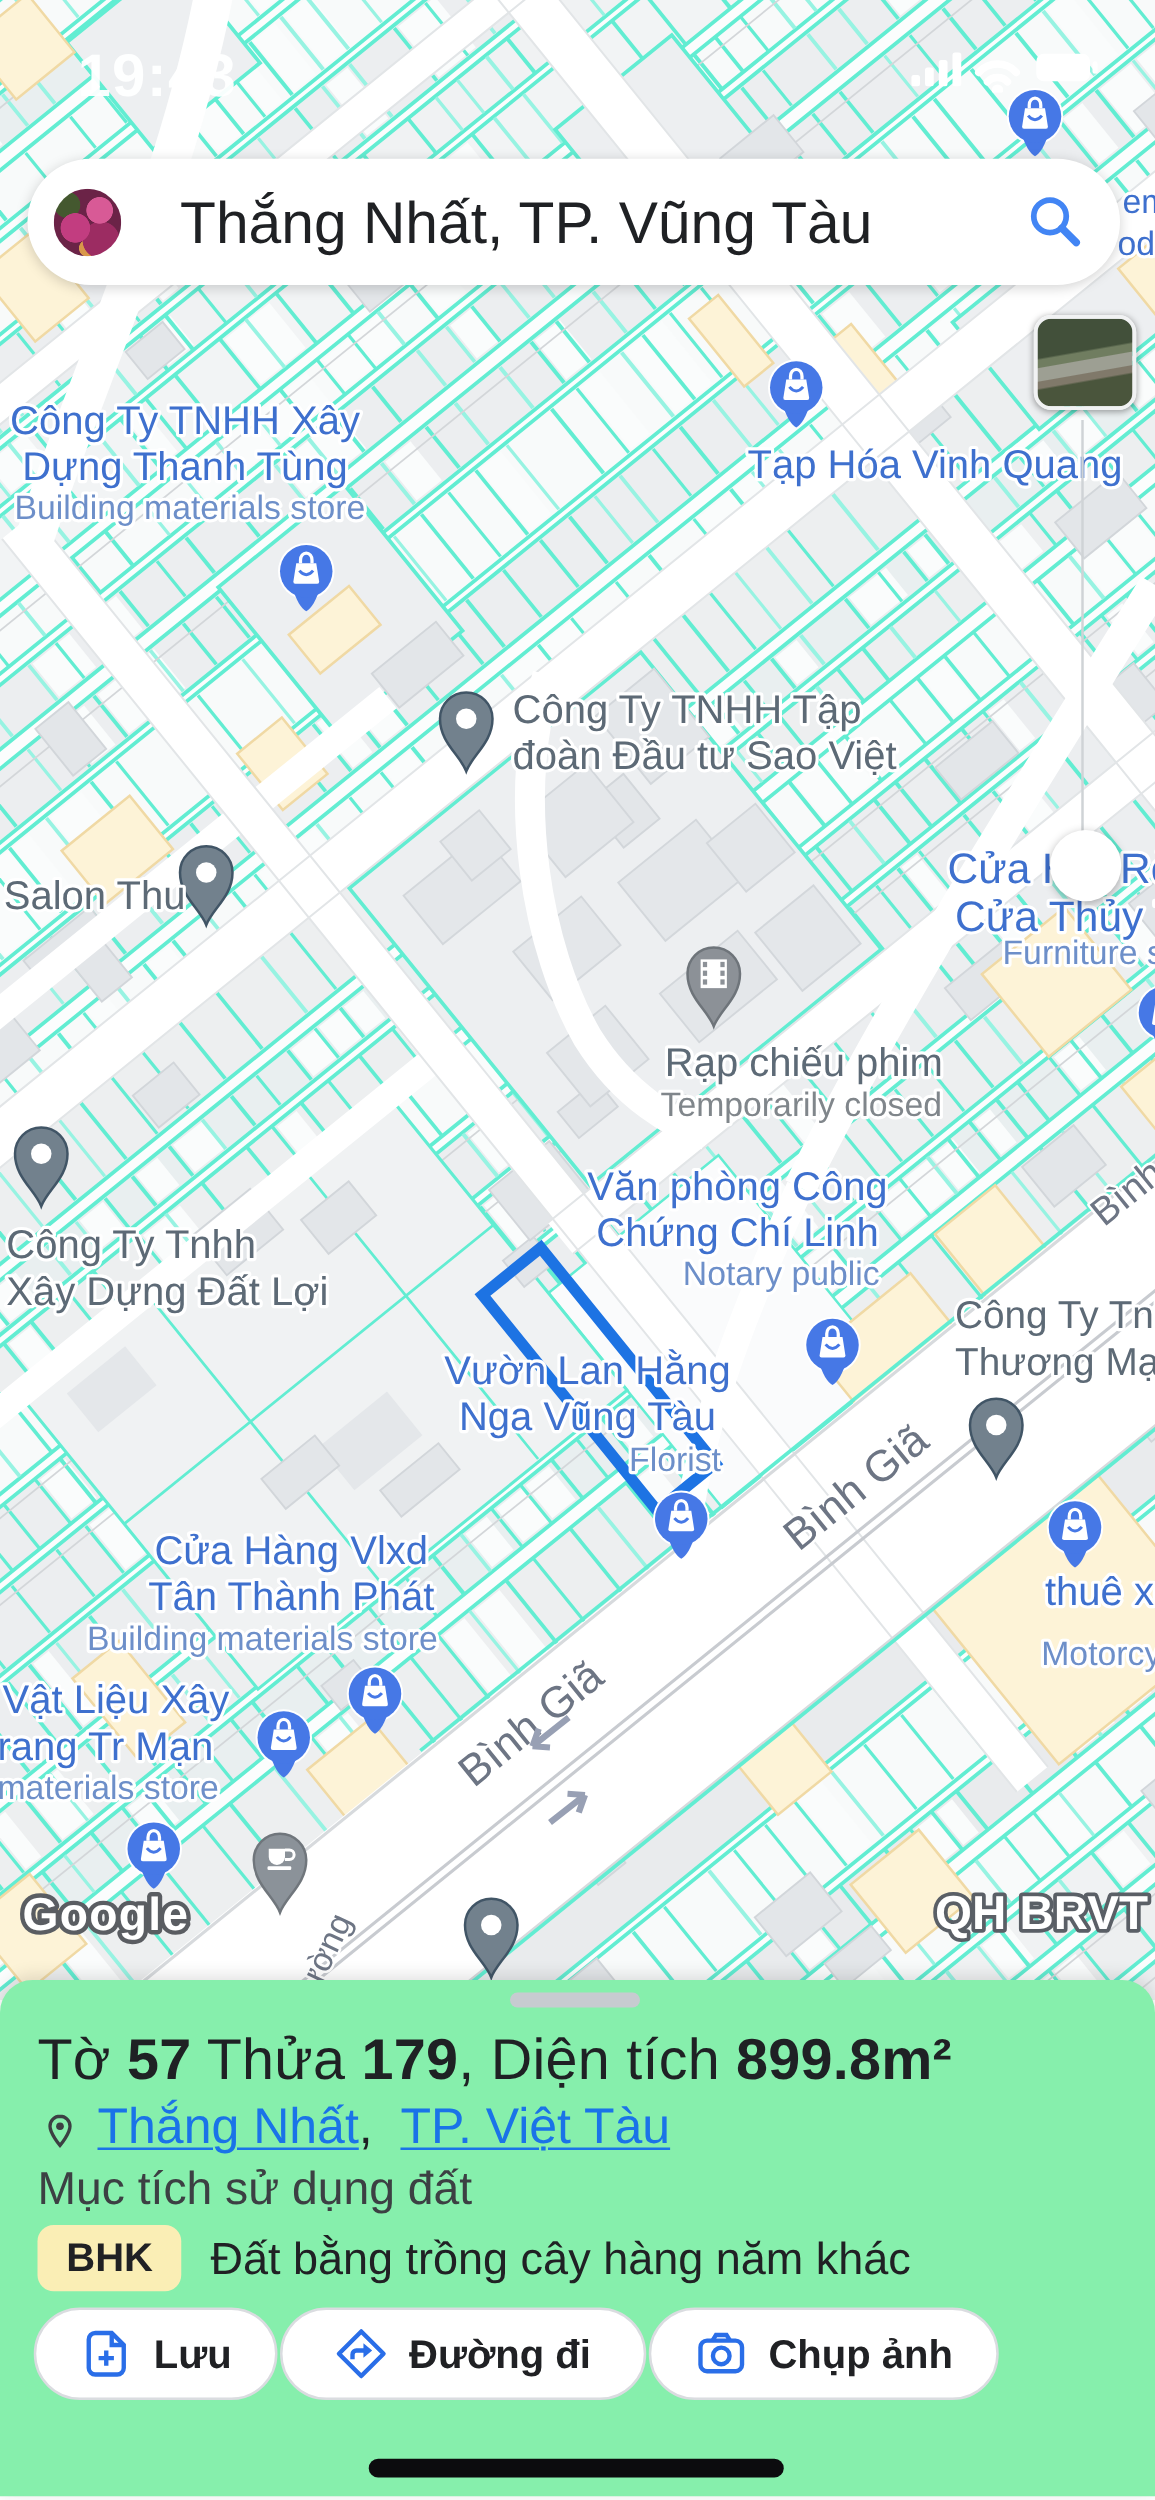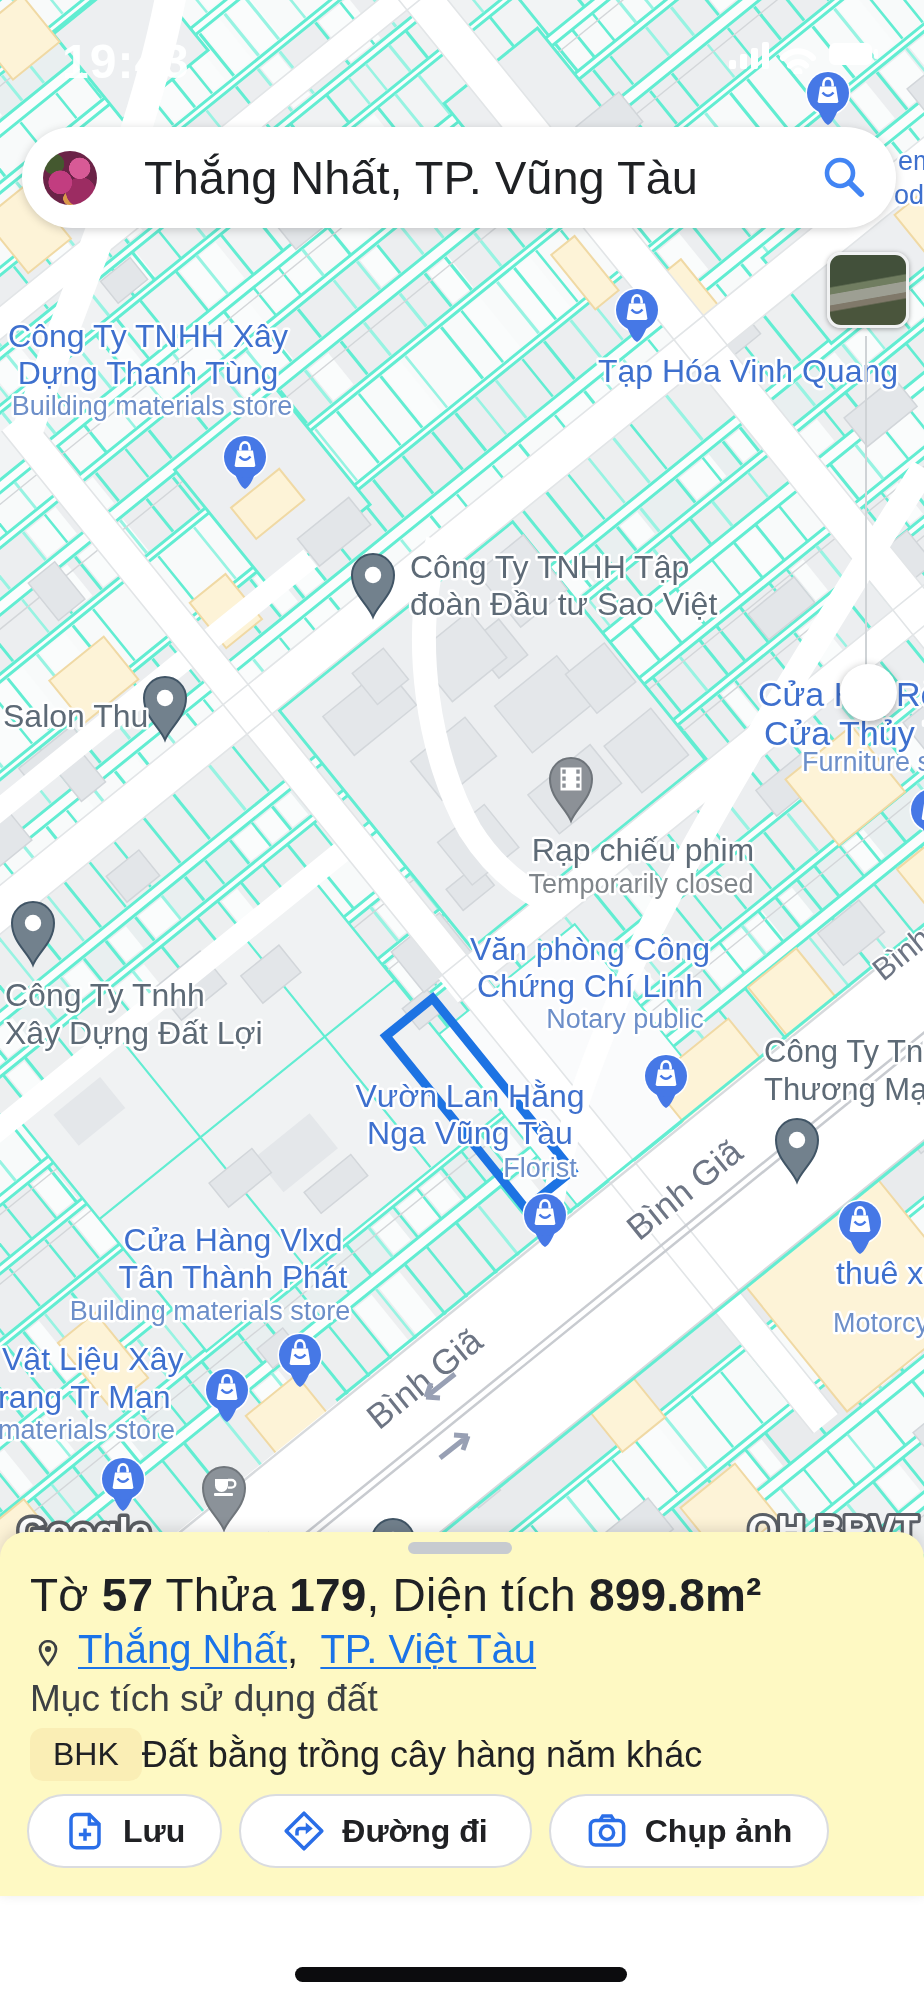--- a/index.html
+++ b/index.html
@@ -6,31 +6,31 @@
 .map{position:absolute;left:0;top:0;width:924px;height:1600px;overflow:hidden}
 .statusbar{position:absolute;left:0;top:0;width:924px;height:90px;z-index:30}
 .time{position:absolute;left:62px;top:34px;color:rgba(255,255,255,.95);font-size:48px;font-weight:bold;letter-spacing:1px}
 .searchwrap{position:absolute;left:22px;top:127px;width:874px;height:101px;background:#fff;border-radius:51px;box-shadow:0 2px 10px rgba(0,0,0,.18);z-index:40}
 .avatar{position:absolute;left:21px;top:24px;width:54px;height:54px;border-radius:50%;background:radial-gradient(circle at 68% 32%,#d85a96 0 20%,rgba(0,0,0,0) 21%),radial-gradient(circle at 32% 58%,#c23d80 0 24%,rgba(0,0,0,0) 25%),radial-gradient(circle at 70% 76%,#9c2c62 0 26%,rgba(0,0,0,0) 27%),radial-gradient(circle at 20% 24%,#44582f 0 17%,rgba(0,0,0,0) 18%),radial-gradient(circle at 50% 88%,#d9984a 0 12%,rgba(0,0,0,0) 13%),#6b2347}
 .stext{position:absolute;left:122px;top:0;height:80px;line-height:101px;font-size:47px;color:#1f2124;white-space:nowrap}
 .sicon{position:absolute;right:28px;top:28px}
 .thumb{position:absolute;left:827px;top:252px;width:82px;height:76px;border-radius:14px;box-shadow:0 1px 5px rgba(0,0,0,.35);z-index:30;overflow:hidden;border:3px solid #f1f2f3;background:linear-gradient(170deg,#42503a 0 38%,#707d60 40% 47%,#9d9f93 48% 60%,#80796a 61% 67%,#4a553c 69% 100%)}
 .sliderline{position:absolute;left:865px;top:336px;width:2px;height:330px;background:#cfd3d6;z-index:25}
 .sliderknob{position:absolute;left:840px;top:664px;width:57px;height:57px;border-radius:50%;background:#fff;box-shadow:0 2px 8px rgba(0,0,0,.3);z-index:26}
-.sheet{position:absolute;left:0;top:1532px;width:924px;height:364px;background:#fef9c3;border-radius:26px 26px 0 0;box-shadow:0 -3px 14px rgba(0,0,0,.12);z-index:50}
+.sheet{position:absolute;left:0;top:1584px;width:924px;height:413px;background:#86efac;border-radius:26px 26px 0 0;box-shadow:0 -3px 14px rgba(0,0,0,.12);z-index:50}
 .handle{position:absolute;left:408px;top:10px;width:104px;height:12px;border-radius:7px;background:#c7cbd0}
 .title{position:absolute;left:30px;top:36px;font-size:46px;color:#1f2124;letter-spacing:.2px}
 .title b{font-weight:bold}
 .loc{position:absolute;left:32px;top:95px;font-size:40px;color:#1f2124;display:flex;align-items:flex-end}
 .loc a{color:#1a73e8;text-decoration:underline;text-underline-offset:4px;text-decoration-thickness:2px}
 .muc{position:absolute;left:30px;top:146px;font-size:37px;color:#3c4043}
 .chiprow{position:absolute;left:30px;top:196px;display:flex;align-items:center}
-.chip{background:#faeeb5;border-radius:13px;padding:8px 23px;font-size:32px;font-weight:normal;color:#202124;}
+.chip{background:#faeeb5;border-radius:13px;padding:8px 23px;font-size:32px;font-weight:bold;color:#202124;margin-right:23px}
 .chiptext{font-size:36px;color:#202124}
-.btnrow{position:absolute;left:27px;top:262px;display:flex;gap:17px}
+.btnrow{position:absolute;left:27px;top:262px;display:flex;gap:2px}
 .btn{height:74px;border:2px solid #dadce0;border-radius:37px;background:#fff;display:flex;align-items:center;padding:0 35px;font-size:32px;color:#202124;font-weight:bold}
 .btn svg{margin-right:17px}
 .homebar{position:absolute;left:295px;top:1967px;width:332px;height:15px;border-radius:8px;background:#0c0c0e;z-index:60}
 </style></head>
 <body>
 
 <div class="map">
 <svg width="924" height="1600" viewBox="0 0 924 1600" font-family="Liberation Sans, sans-serif">
 <g transform="rotate(-39)">
         <rect x="-1060" y="-60" width="1840" height="1980" fill="#fbfdfd"></rect>

